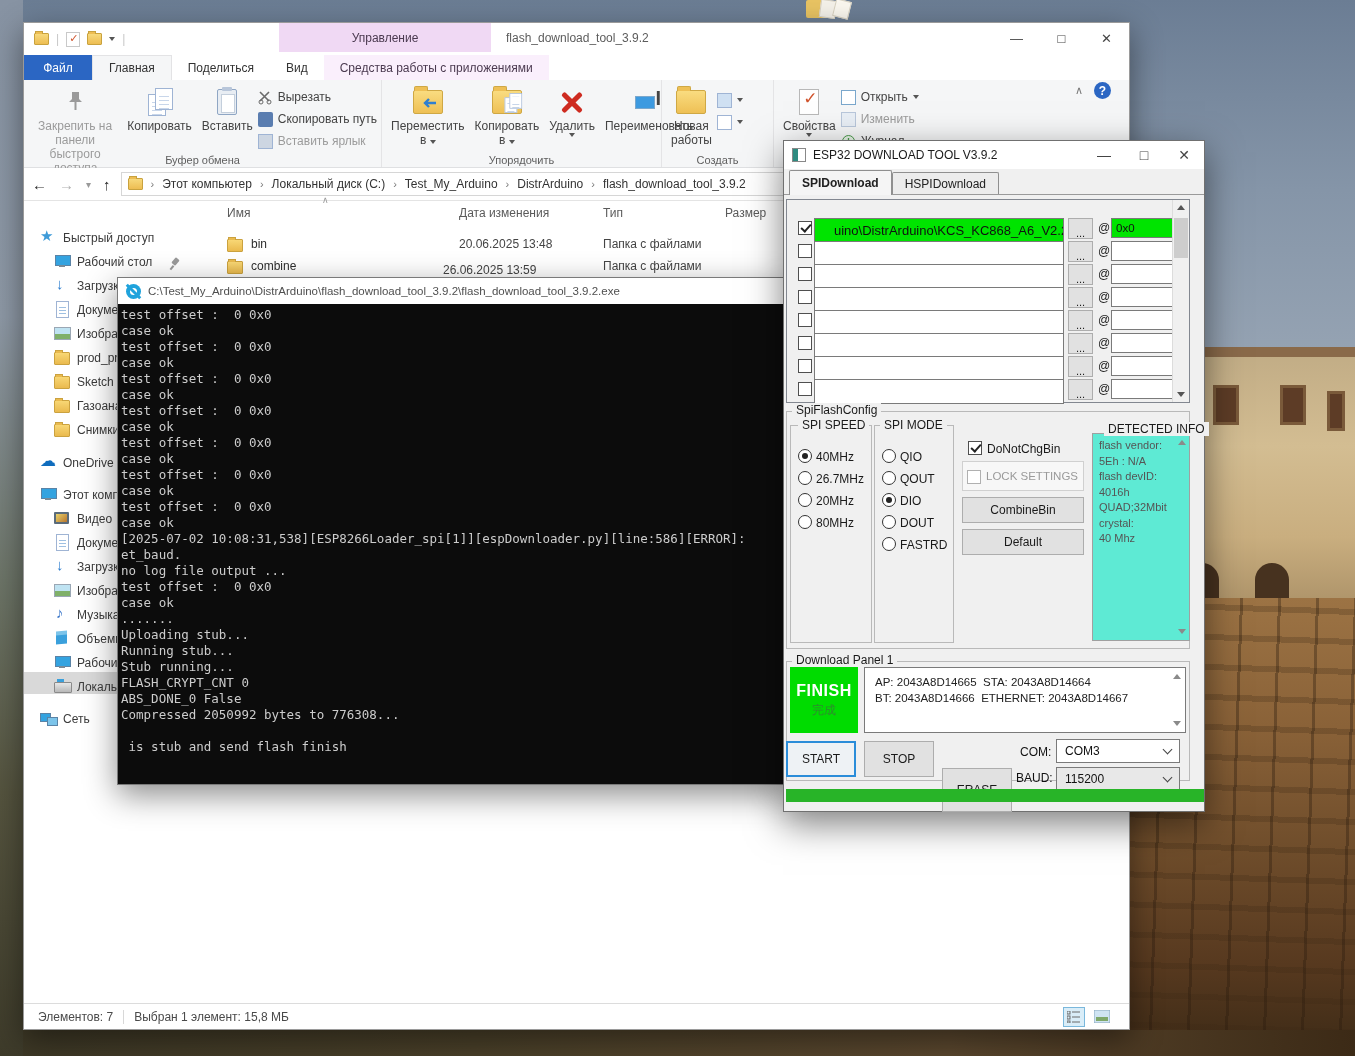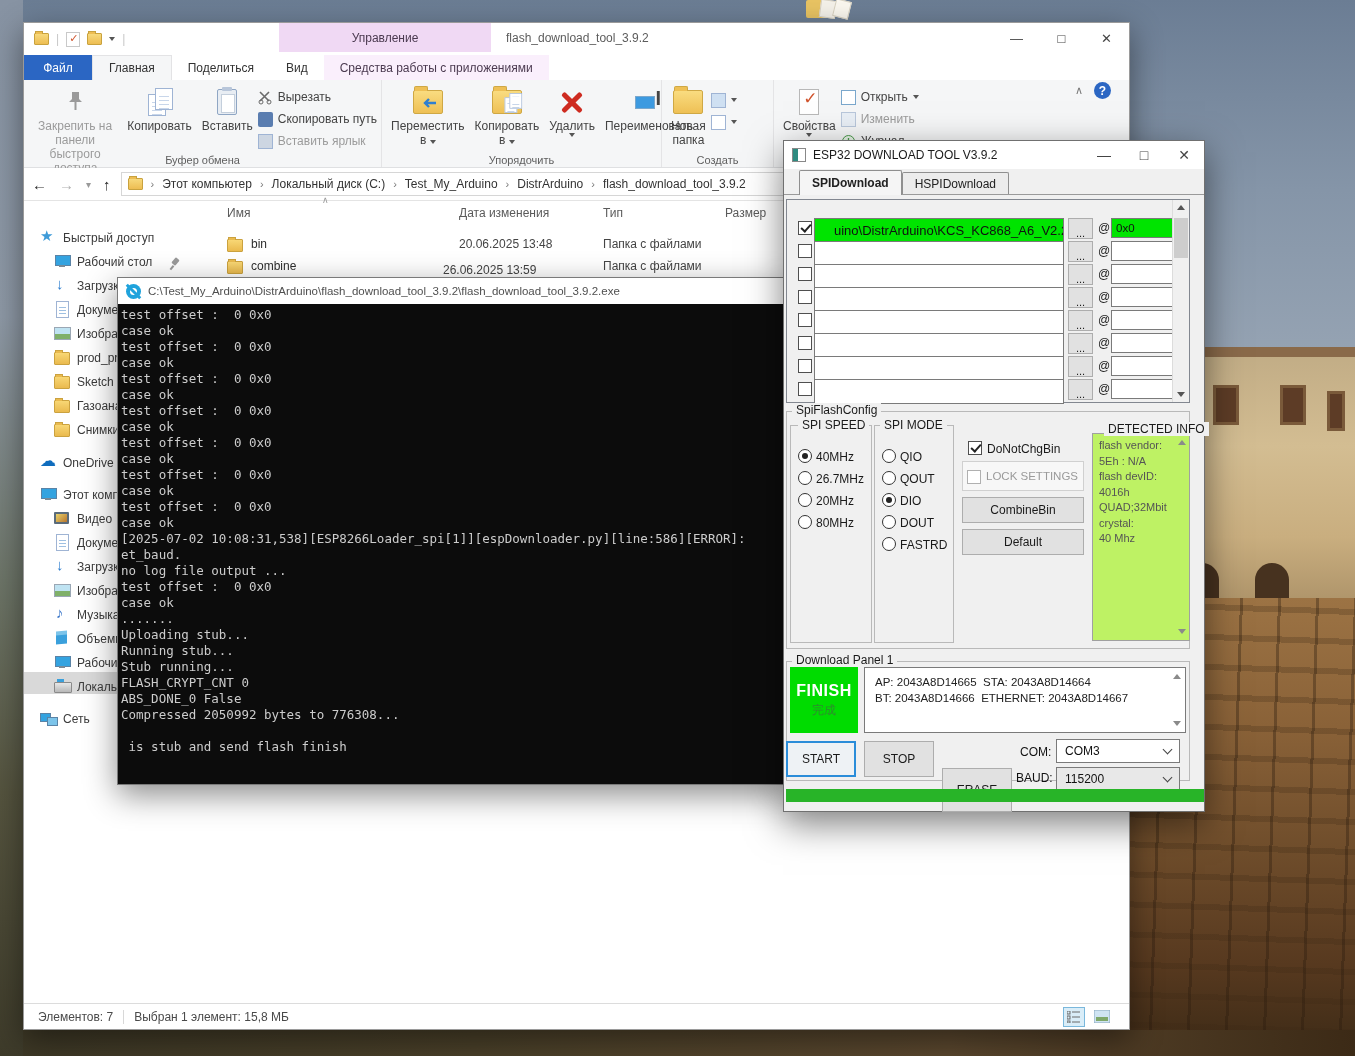--- a/index.html
+++ b/index.html
@@ -147,21 +147,21 @@
   .con-body pre{margin:0;padding:3px 0 0 3px;font-family:"DejaVu Sans Mono","Liberation Mono",monospace;
     font-size:12.5px;line-height:16px;color:#cccccc;white-space:pre;}
 
   
   .esp{left:783px;top:140px;width:422px;height:672px;background:#f0f0f0;border:1px solid #707070;box-shadow:0 12px 34px rgba(0,0,0,.5);}
   .esp-tb{height:28px;background:#fff;display:flex;align-items:center;padding-left:8px;gap:7px;}
   .esp-ic{width:14px;height:14px;border:1px solid #888;background:linear-gradient(90deg,#2e8b80 0 45%,#fff 45% 100%);}
   .esp-title{font-size:12px;color:#1a1a1a;flex:1;}
   .esp-ctrl{display:flex;height:100%;}
   .esp-ctrl .tb-btn{width:40px;font-size:14px;}
-  .esp-tabs{position:relative;height:26px;background:#f0f0f0;border-bottom:1px solid #9a9a9a;display:flex;align-items:flex-end;padding-left:15px;}
+  .esp-tabs{position:relative;height:26px;background:#f0f0f0;border-bottom:1px solid #9a9a9a;display:flex;align-items:flex-end;padding-left:5px;}
   .etab{height:22px;padding:3px 12px;border:1px solid #8f8f8f;border-bottom:none;background:#ececec;font-size:12px;color:#222;border-radius:2px 2px 0 0;display:flex;align-items:center;}
   .etab.active{height:25px;background:#f5f5f5;font-weight:bold;position:relative;z-index:2;margin-bottom:-1px;}
   .rows-panel{position:absolute;left:2px;top:58px;width:404px;height:204px;border:1px solid #828790;background:#f0f0f0;}
   .erow{position:absolute;left:0;width:100%;height:21px;}
   .cb{position:absolute;width:14px;height:14px;border:1px solid #4f4f4f;background:#fff;}
   .cb.checked::after{content:"";position:absolute;left:2px;top:2px;width:8px;height:4px;border-left:2px solid #222;border-bottom:2px solid #222;transform:rotate(-48deg);}
   .epath{position:absolute;left:27px;width:250px;height:25px;border:1px solid #7a7a7a;background:#fff;font-size:13px;
     display:flex;align-items:center;padding:0 19px;white-space:nowrap;overflow:hidden;color:#111;}
   .ebtn{position:absolute;left:281px;width:25px;height:21px;background:#e1e1e1;border:1px solid #adadad;font-size:11px;
     display:flex;align-items:flex-end;justify-content:center;color:#222;line-height:9px;}
@@ -173,21 +173,21 @@
   .vsb .tri-u{position:absolute;top:5px;left:4px;width:0;height:0;border-left:4px solid transparent;border-right:4px solid transparent;border-bottom:5px solid #555;}
   .vsb .tri-d{position:absolute;bottom:5px;left:4px;width:0;height:0;border-left:4px solid transparent;border-right:4px solid transparent;border-top:5px solid #555;}
   .vsb .thumb{position:absolute;top:18px;left:1px;width:14px;height:40px;background:#cdcdcd;}
   .gbox{position:absolute;border:1px solid #b9b9b9;}
   .glabel{position:absolute;font-size:12px;color:#1a1a1a;background:#f0f0f0;padding:0 4px;z-index:3;white-space:nowrap;}
   .rb{position:absolute;width:14px;height:14px;border:1px solid #333;border-radius:50%;background:#fff;}
   .rb.sel::after{content:"";position:absolute;left:3px;top:3px;width:6px;height:6px;border-radius:50%;background:#222;}
   .rlab{position:absolute;font-size:12px;color:#1a1a1a;white-space:nowrap;}
   .wbtn{position:absolute;background:#e1e1e1;border:1px solid #adadad;display:flex;align-items:center;justify-content:center;font-size:12px;color:#1a1a1a;}
   .sunken{position:absolute;background:#f7f7f7;border:1px solid #d0d0d0;}
-  .det-box{position:absolute;background:#bef264;border:1px solid #a0a0a0;}
+  .det-box{position:absolute;background:#5eead4;border:1px solid #a0a0a0;}
   .det-box pre{margin:0;padding:4px 2px 0 6px;font-family:"Liberation Sans",sans-serif;font-size:11px;line-height:15.5px;color:#555;white-space:pre;}
   .mini-tri-u{width:0;height:0;border-left:4px solid transparent;border-right:4px solid transparent;border-bottom:5px solid #8a8a8a;}
   .mini-tri-d{width:0;height:0;border-left:4px solid transparent;border-right:4px solid transparent;border-top:5px solid #8a8a8a;}
   .finish-box{position:absolute;background:#00dc00;display:flex;flex-direction:column;align-items:center;justify-content:center;gap:2px;}
   .finish-box .f1{color:#fff;font-weight:bold;font-size:16px;letter-spacing:.5px;}
   .finish-box .f2{color:#2e8b2e;font-size:12px;}
   .mac-box{position:absolute;background:#fff;border:1px solid #7a7a7a;}
   .mac-box pre{margin:0;padding:6px 0 0 10px;font-family:"Liberation Sans",sans-serif;font-size:11.5px;line-height:16px;color:#222;white-space:pre;}
   .combo{position:absolute;height:24px;background:#fff;border:1px solid #7a7a7a;display:flex;align-items:center;justify-content:space-between;padding:0 8px;font-size:12px;color:#111;}
   .combo .chv{width:7px;height:7px;border-right:1.5px solid #444;border-bottom:1.5px solid #444;transform:rotate(45deg);margin-top:-3px;}
@@ -331,21 +331,21 @@
         </div>
         <div class="rglabel">Упорядочить</div>
       </div>
 
       <div class="rgroup" style="width:112px;">
         <div class="rbtn">
           <div class="ric">
               <span class="big-folder"></span>
             </div>
           <span>Новая</span>
-          <span>папка</span>
+          <span>работы</span>
         </div>
         <div class="rsmcol" style="padding-top:6px;">
           <div class="rsm">
             <span class="sm-ic" style="background:#cfe0f2;border:1px solid #9fb4d4;"></span>
             <span class="chev-d"></span>
           </div>
           <div class="rsm">
             <span class="sm-ic" style="background:#fff;border:1px solid #9fb4d4;"></span>
             <span class="chev-d"></span>
           </div>

